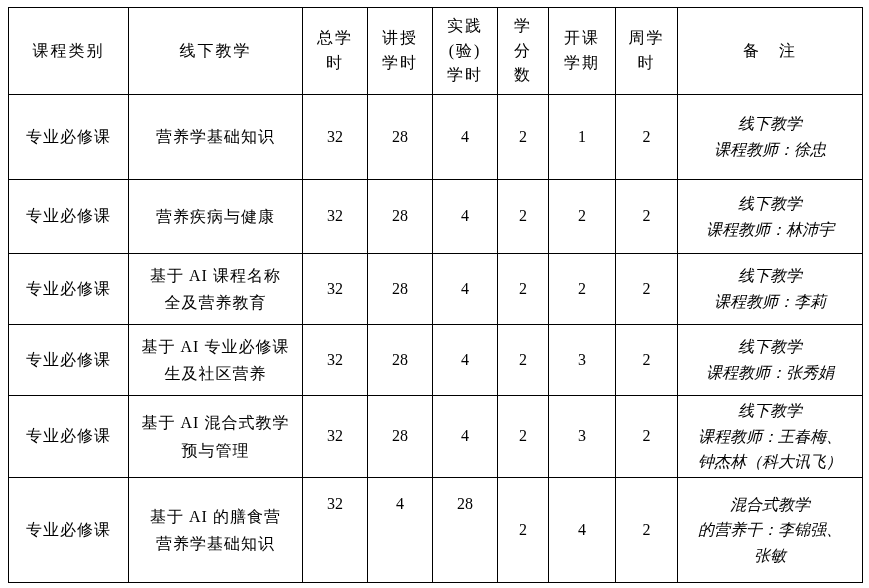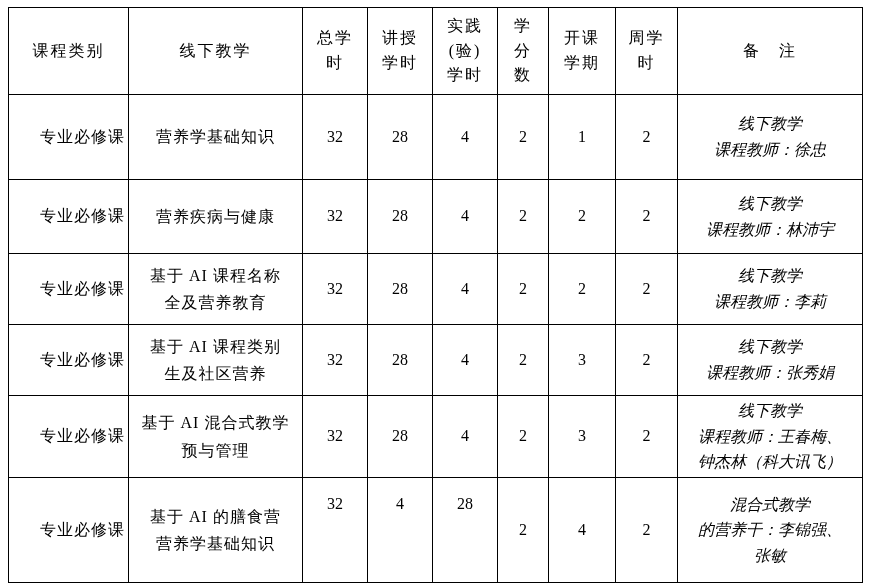--- a/index.html
+++ b/index.html
@@ -35,21 +35,20 @@
     font-weight: normal;
     line-height: 1.55;
     padding: 2px 3px;
     overflow: hidden;
   }
   .course-table th {
     letter-spacing: 2px;
   }
   .course-table td.cat {
     letter-spacing: 1px;
-    text-align: right;
   }
   .course-table td.name {
     letter-spacing: 1px;
     line-height: 1.7;
     margin-top: 40px;
   }
   .course-table td.remark {
     line-height: 1.6;
     font-style: italic;
   }
@@ -129,21 +128,21 @@
         <td>28</td>
         <td>4</td>
         <td>2</td>
         <td>2</td>
         <td>2</td>
         <td class="remark">线下教学
 课程教师：李莉</td>
       </tr>
       <tr style="height:71px">
         <td class="cat">专业必修课</td>
-        <td class="name">基于 AI 课程类别
+        <td class="name">基于 AI 专业必修课
 生及社区营养</td>
         <td>32</td>
         <td>28</td>
         <td>4</td>
         <td>2</td>
         <td>3</td>
         <td>2</td>
         <td class="remark">线下教学
 课程教师：张秀娟</td>
       </tr>

